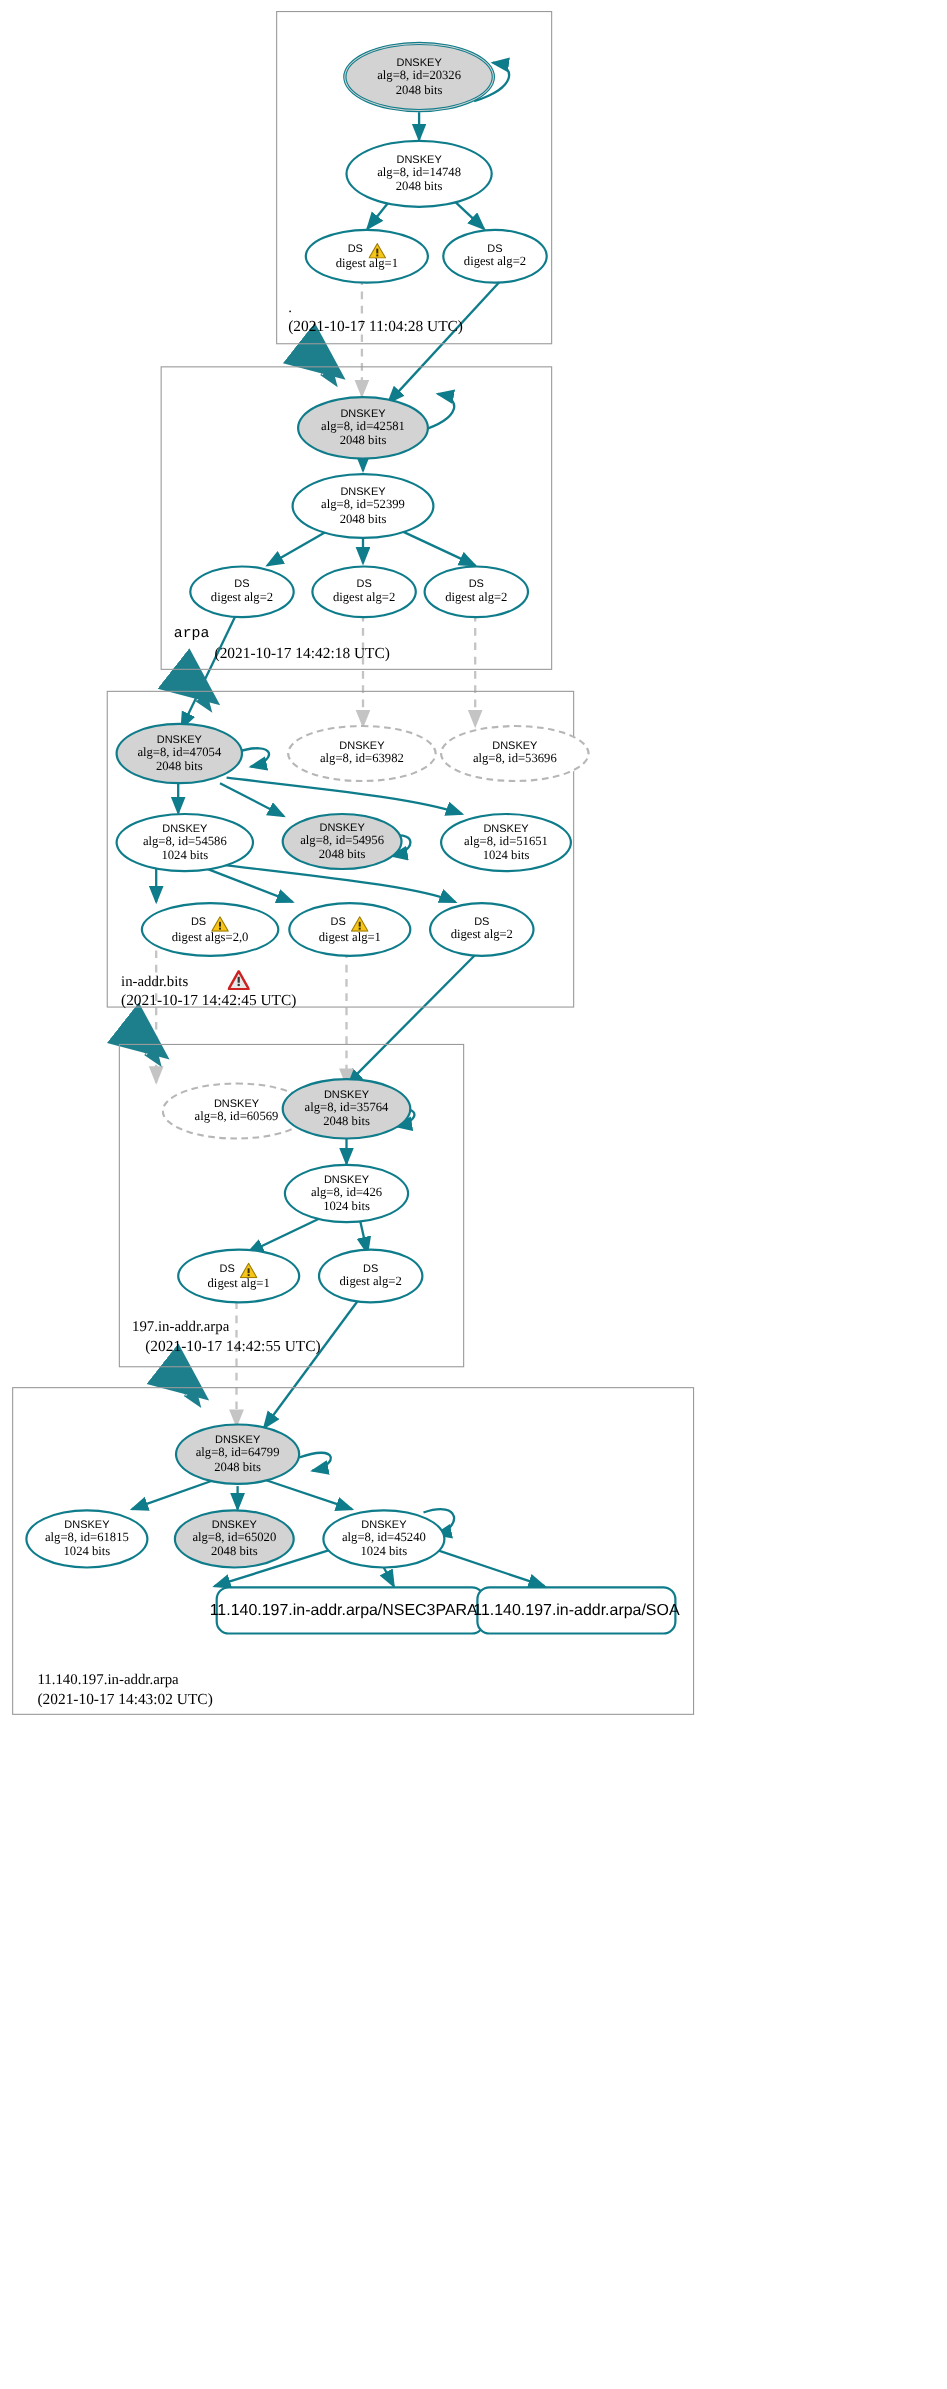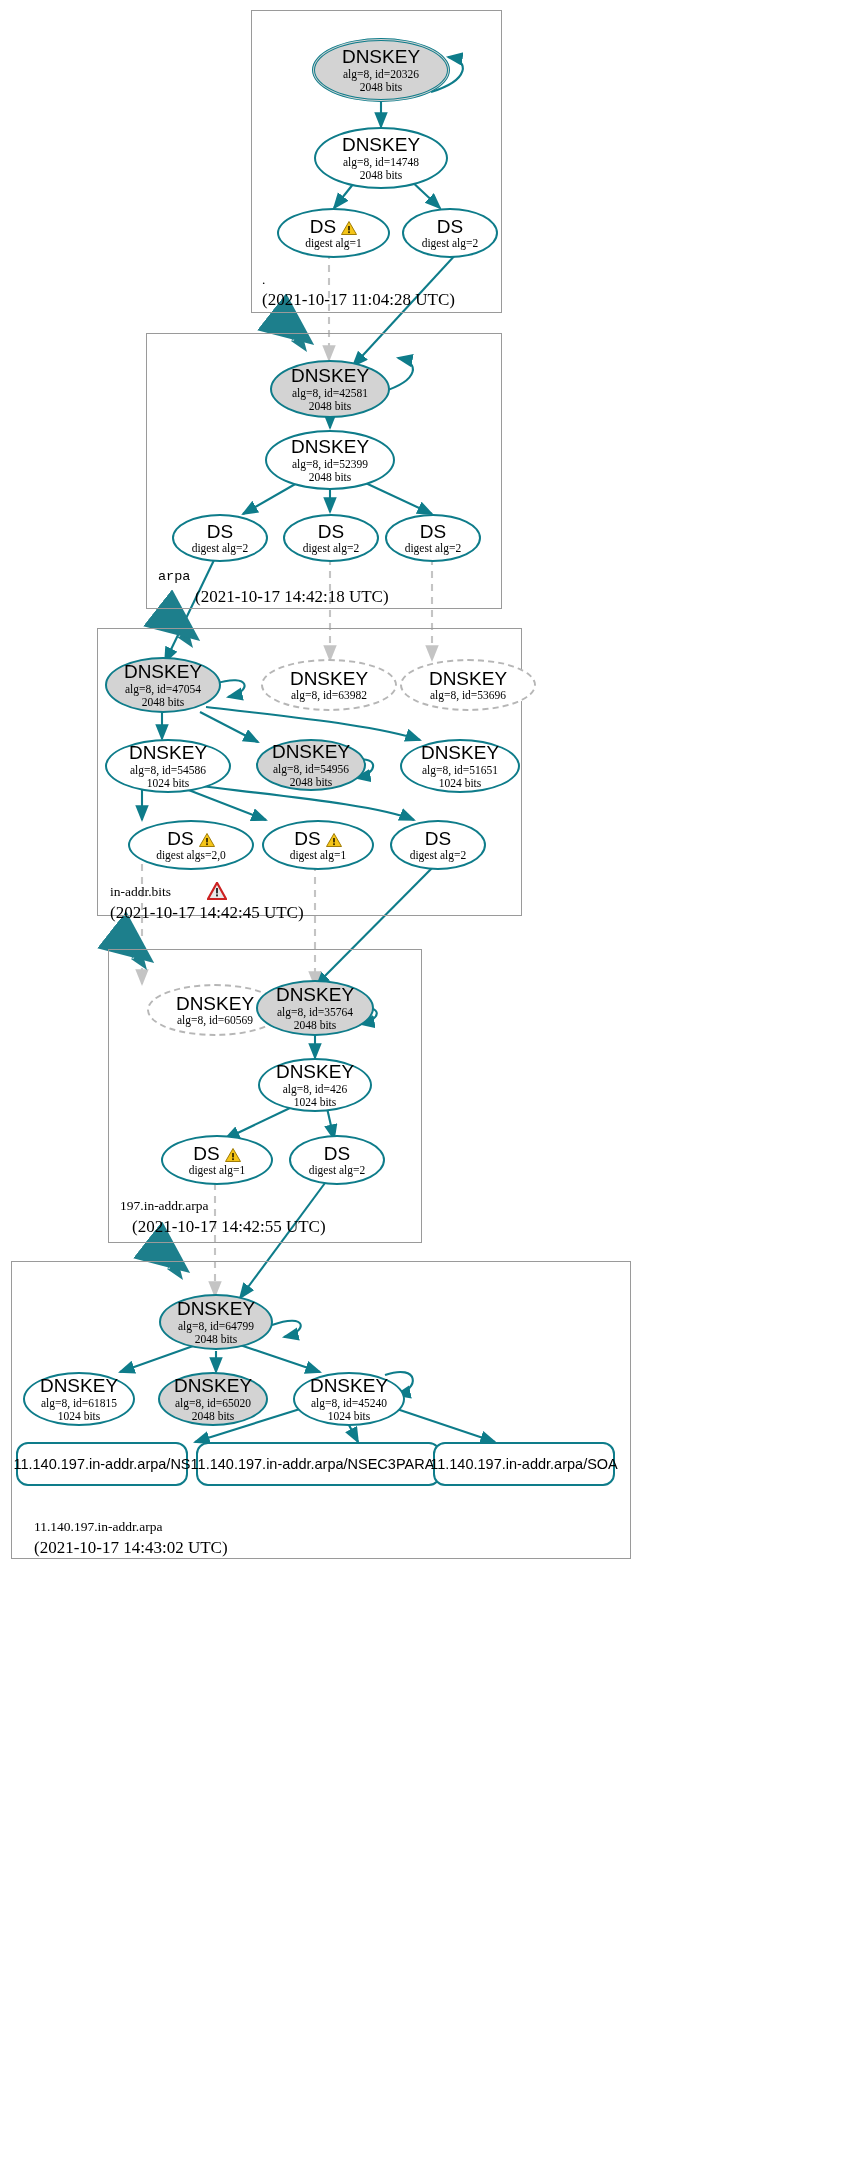--- a/index.html
+++ b/index.html
@@ -18,36 +18,36 @@
     background:transparent;
     box-sizing:border-box;
   }
   .zone-label{
     position:absolute;
     font-family:"Liberation Serif", serif;
     color:#000;
     white-space:nowrap;
   }
   .zone-name{font-size:13.5px;}
-  .zone-time{font-size:17px;}
+  .zone-time{font-size:14px;}
 
   
   .node{
     position:absolute;
     box-sizing:border-box;
     display:flex;flex-direction:column;
     align-items:center;justify-content:center;
     text-align:center;
     border-radius:50%;
     line-height:1.12;
     color:#000;
   }
   .node .t1{
     font-family:"Liberation Sans", sans-serif;
-    font-size:19px;
+    font-size:10px;
   }
   .node .t2,.node .t3{
     font-family:Liberation Serif, serif;
     font-size:11.5px;
   }
   .secure{border:2px solid #0e7c8a;background:#d3d3d3;}
   .secure-plain{border:2px solid #0e7c8a;background:#ffffff;}
   .insecure{border:2px dashed #b6b6b6;background:#ffffff;}
   .sep{border:3px double #0e7c8a;background:#d3d3d3;}
 
@@ -344,17 +344,16 @@
     <div class="t1">DNSKEY</div>
     <div class="t2">alg=8, id=65020</div>
     <div class="t3">2048 bits</div>
   </div>
   <div class="node secure-plain" style="left:293px;top:1372px;width:112px;height:54px;">
     <div class="t1">DNSKEY</div>
     <div class="t2">alg=8, id=45240</div>
     <div class="t3">1024 bits</div>
   </div>
 
-  <div class="rrset" style="left:16px;top:1442px;width:172px;height:44px;">11.140.197.in-addr.arpa/NS</div>
   <div class="rrset" style="left:196px;top:1442px;width:245px;height:44px;">11.140.197.in-addr.arpa/NSEC3PARAM</div>
   <div class="rrset" style="left:433px;top:1442px;width:182px;height:44px;">11.140.197.in-addr.arpa/SOA</div>
 
 </div>
 
 </body></html>

